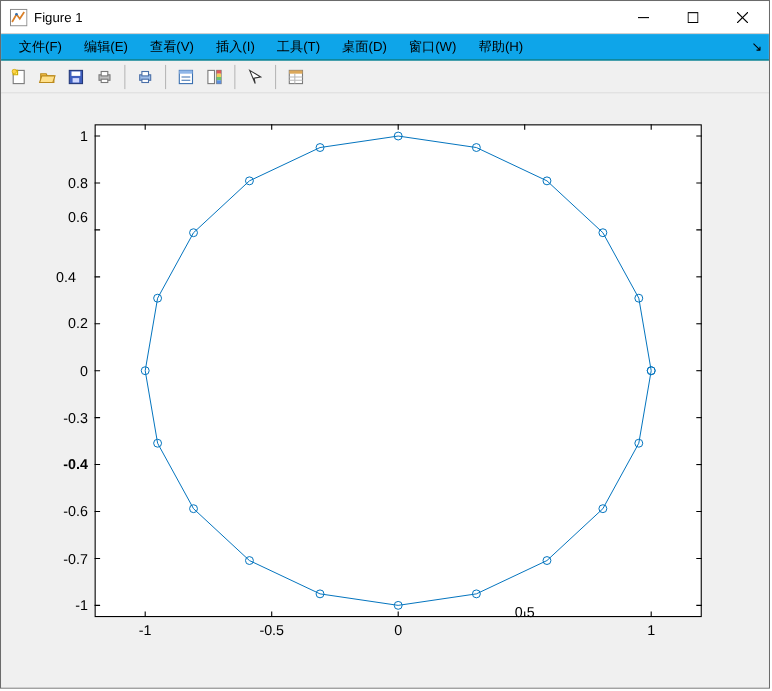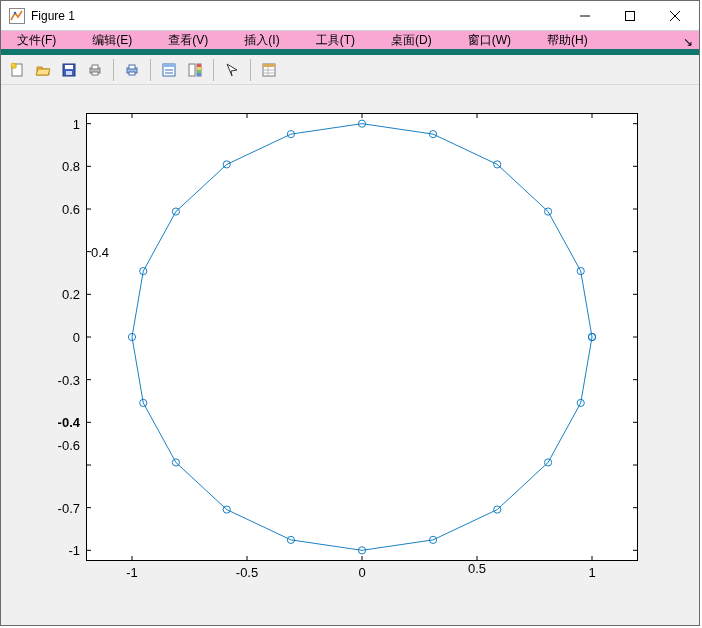--- a/index.html
+++ b/index.html
@@ -43,26 +43,26 @@
     width: 45px;
     height: 29px;
     display: flex;
     align-items: center;
     justify-content: center;
     color: #000;
   }
   
   .menubar {
     height: 24px;
-    background: #f9a8d4;
+    background: #0ea5e9;
     display: flex;
     align-items: center;
     padding: 0 6px;
-    gap: 16px;
-    border-bottom: 6px solid #0f766e;
+    gap: 0;
+    border-bottom: 1px solid #0f766e;
     position: relative;
   }
   .menu-item {
     padding: 3px 10px;
     cursor: default;
     font-size: 12px;
     color: #000;
   }
   .dock-arrow {
     position: absolute;
@@ -298,29 +298,29 @@
           <circle cx="496.24" cy="424.58666666666664" r="3.6" fill="none" stroke="#0072BD" stroke-width="0.9"></circle>
           <circle cx="547.0699999999999" cy="377.43999999999994" r="3.6" fill="none" stroke="#0072BD" stroke-width="0.9"></circle>
           <circle cx="579.73" cy="317.92" r="3.6" fill="none" stroke="#0072BD" stroke-width="0.9"></circle>
           <circle cx="591" cy="252" r="3.6" fill="none" stroke="#0072BD" stroke-width="0.9"></circle>
         </g>
       </svg>
     <div id="tick-container">
         <div class="tick-label" style="left: 131px; top: 480px; transform: translateX(-50%);">-1</div>
         <div class="tick-label" style="left: 246px; top: 480px; transform: translateX(-50%);">-0.5</div>
         <div class="tick-label" style="left: 361px; top: 480px; transform: translateX(-50%);">0</div>
-        <div class="tick-label" style="left: 476px; top: 476px; transform: translateX(-50%); text-align: center;">0.5</div>
+        <div class="tick-label" style="left: 476px; top: 464px; transform: translateX(-50%); text-align: center;">0.5</div>
         <div class="tick-label" style="left: 591px; top: 480px; transform: translateX(-50%);">1</div>
         <div class="tick-label" style="right: 619px; top: 465.333px; transform: translateY(-50%); text-align: right;">-1</div>
         <div class="tick-label" style="right: 619px; top: 422.667px; transform: translateY(-50%); text-align: right;">-0.7</div>
-        <div class="tick-label" style="right: 619px; top: 360px; transform: translateY(-50%); text-align: center;">-0.6</div>
+        <div class="tick-label" style="right: 619px; top: 380px; transform: translateY(-50%); text-align: center;">-0.6</div>
         <div class="tick-label" style="right: 619px; top: 337.333px; transform: translateY(-50%); text-align: right; font-weight: bold;">-0.4</div>
         <div class="tick-label" style="right: 619px; top: 294.667px; transform: translateY(-50%); text-align: right;">-0.3</div>
         <div class="tick-label" style="right: 619px; top: 252px; transform: translateY(-50%); text-align: right;">0</div>
         <div class="tick-label" style="right: 619px; top: 209.333px; transform: translateY(-50%); text-align: left;">0.2</div>
-        <div class="tick-label" style="right: 590px; top: 166.667px; transform: translateY(-50%); text-align: center;">0.4</div>
-        <div class="tick-label" style="right: 619px; top: 124px; transform: translateY(-50%); text-align: right;">0.6</div>
+        <div class="tick-label" style="right: 630px; top: 166.667px; transform: translateY(-50%); text-align: center;">0.4</div>
+        <div class="tick-label" style="right: 619px; top: 112px; transform: translateY(-50%); text-align: right;">0.6</div>
         <div class="tick-label" style="right: 619px; top: 81.3333px; transform: translateY(-50%); ">0.8</div>
         <div class="tick-label" style="right: 619px; top: 38.6667px; transform: translateY(-50%); text-align: right;">1</div>
       </div>
   </div>
 
 </div>
 
 </body></html>

